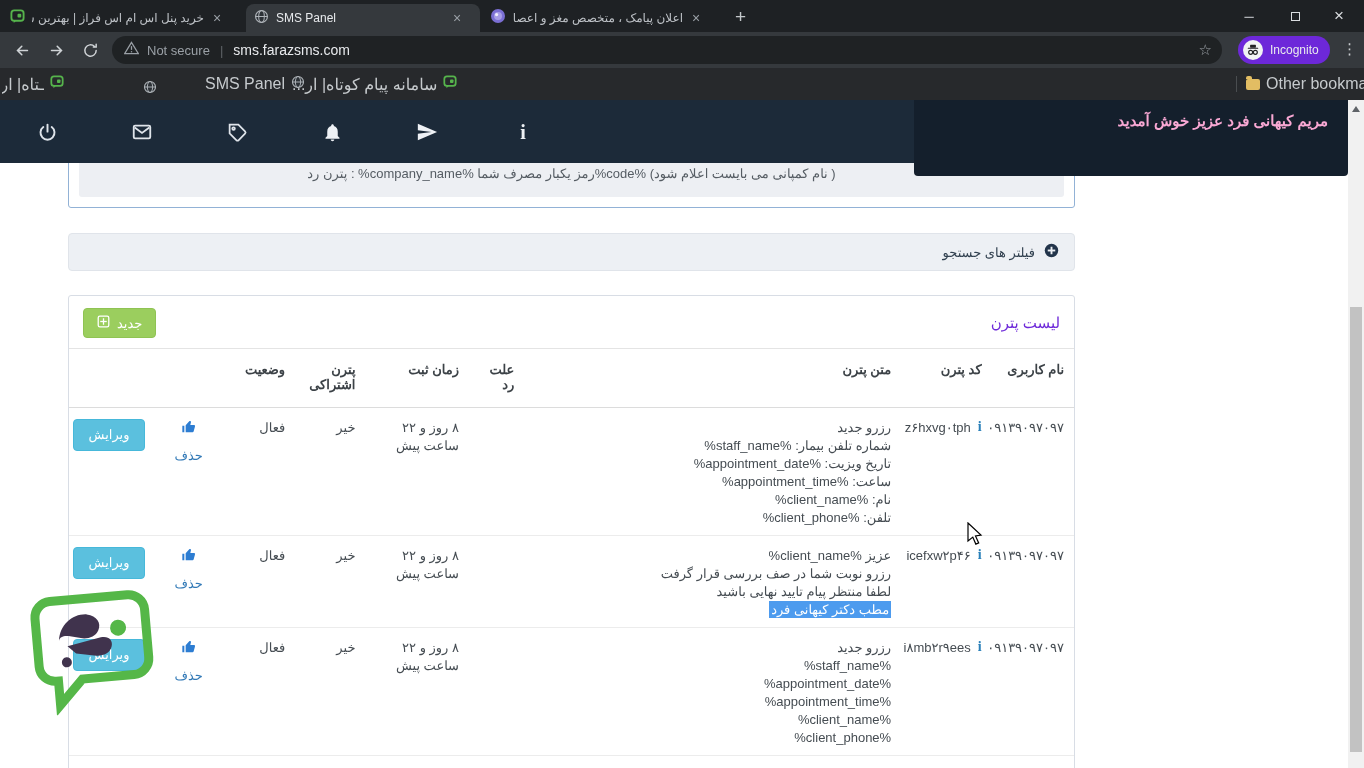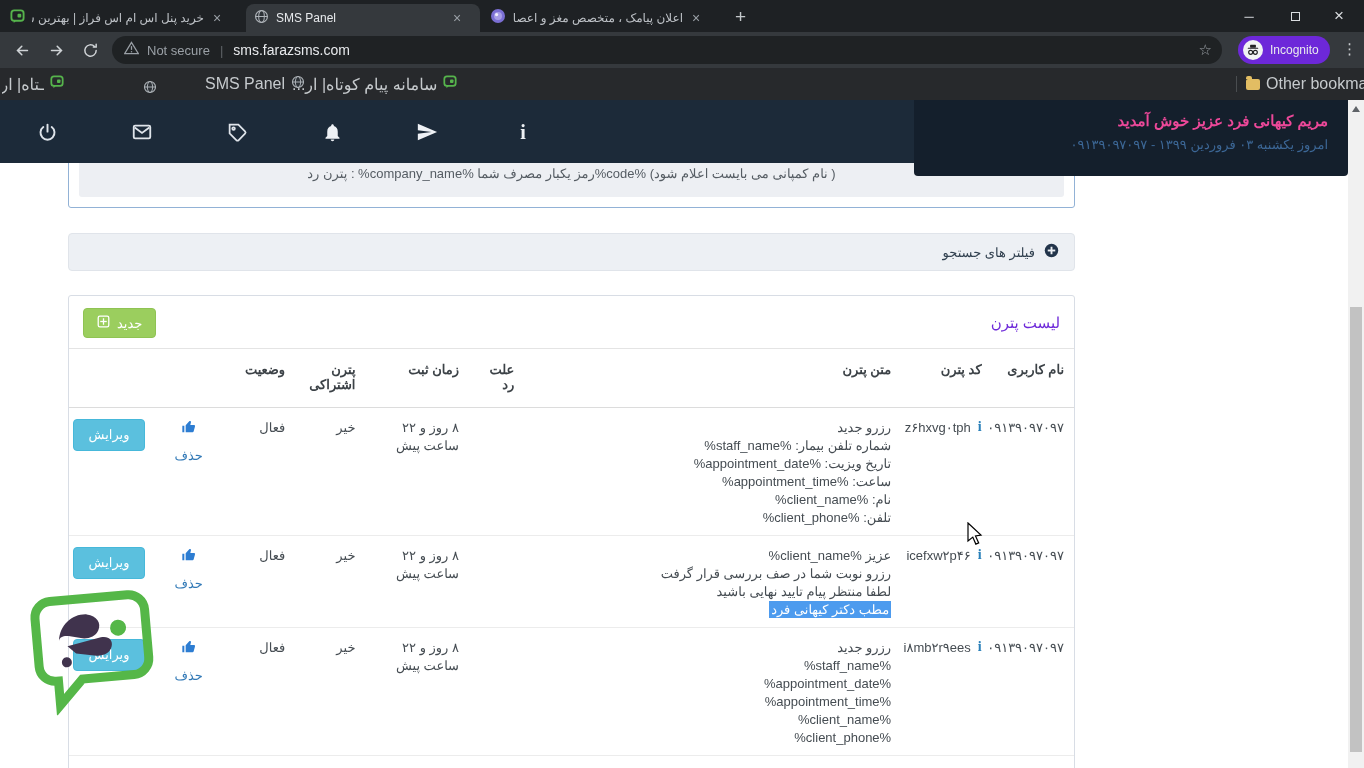--- a/index.html
+++ b/index.html
@@ -36,21 +36,21 @@
   .bm-sep { position:absolute; left:1236px; top:8px; width:1px; height:16px; background:#4a4d50; }
   .folder { width:14px; height:11px; background:#e2bd63; border-radius:2px; position:relative; }
   .folder:before { content:""; position:absolute; left:0; top:-3px; width:6px; height:3px; background:#e2bd63; border-radius:2px 2px 0 0; }
 
   
   .page { position:absolute; left:0; top:100px; width:1364px; height:668px; background:#ffffff; overflow:hidden; }
 
   .appnav { position:absolute; left:0; top:0; width:1364px; height:63px; background:#1c2a39; z-index:5; }
   .appnav-ic { position:absolute; top:20px; width:24px; height:24px; display:flex; align-items:center; justify-content:center; }
   .welcome { position:absolute; right:16px; top:0; width:434px; height:76px; background:#141f2c; z-index:6; border-radius:0 0 4px 4px; padding:12px 20px 0 0; text-align:right; }
-  .welcome-title { color:#ec4899; font-size:15px; font-weight:bold; }
+  .welcome-title { color:#f9a8d4; font-size:15px; font-weight:bold; }
   .welcome-sub { color:#3c6796; font-size:13px; margin-top:7px; }
 
   .topbox { position:absolute; left:68px; top:40px; width:1007px; height:68px; border:1px solid #92b2d6; border-radius:3px; z-index:1; background:#fff;padding-left:12px; }
   .topbox-inner { position:absolute; left:10px; right:10px; top:8px; height:48px; background:#edeff3; border-radius:3px; text-align:center; }
   .topbox-note { font-size:13px; color:#555c63; margin-top:17px; white-space:nowrap; }
 
   .filterbar { position:absolute; left:68px; top:133px; width:1007px; height:38px; background:#edf0f4; border:1px solid #e0e4ea; border-radius:4px; direction:rtl; display:flex; align-items:center; padding:0 15px; gap:9px; z-index:1; }
   .filterbar-label { font-size:13px; color:#31404f; }
 
   .panel { position:absolute; left:68px; top:195px; width:1007px; height:500px; background:#fff; border:1px solid #d8dde5; border-radius:3px; direction:rtl; z-index:1; }
@@ -244,21 +244,20 @@
             <path d="M2 21l21-9L2 3v7l15 2-15 2v7z"></path>
           </svg>
       </div>
       <div class="appnav-ic" style="left:511px;">
         <span style="font-family:'Liberation Serif',serif; font-weight:bold; font-size:20px; color:#eef1f5;">i</span>
       </div>
     </div>
 
     <div class="welcome" dir="rtl">
       <div class="welcome-title">مریم کیهانی فرد عزیز خوش آمدید</div>
-      <div class="welcome-sub">امروز یکشنبه ۰۳ فروردین ۱۳۹۹ - ۰۹۱۳۹۰۹۷۰۹۷</div>
     </div>
 
     <div class="topbox">
       <div class="topbox-inner">
         <div class="topbox-note" dir="ltr">پترن رد : %company_name% رمز یکبار مصرف شما%code% (نام کمپانی می بایست اعلام شود )</div>
       </div>
     </div>
 
     <div class="filterbar">
       <span>

